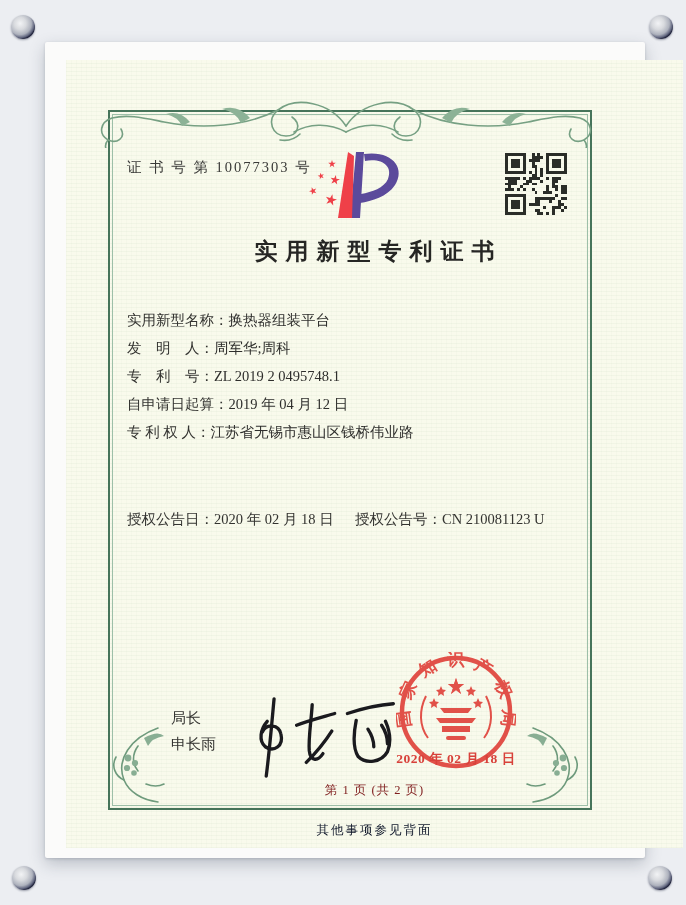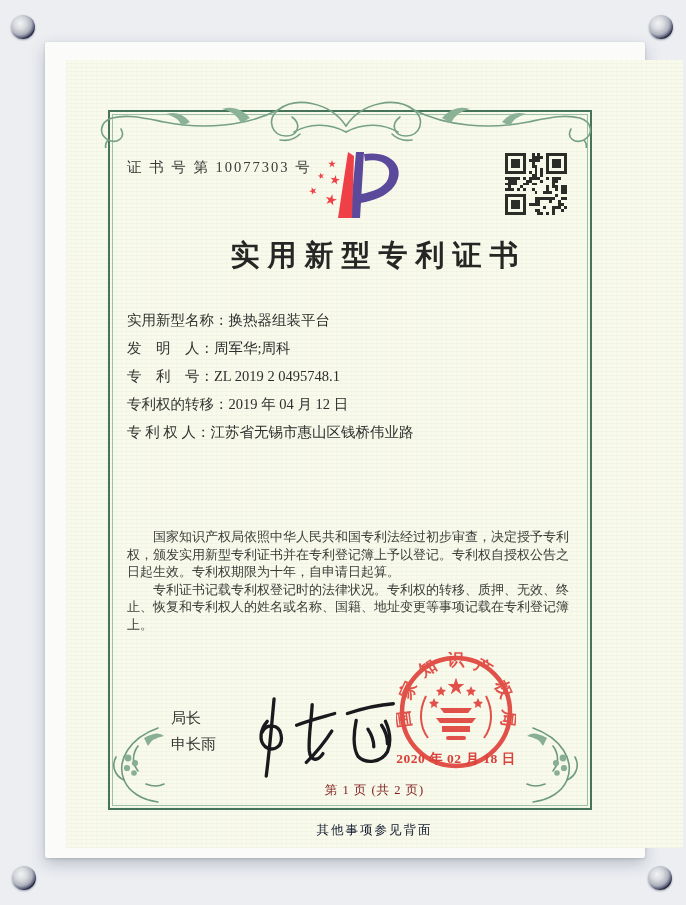--- a/index.html
+++ b/index.html
@@ -41,21 +41,21 @@
   }
   .orn{position:absolute;pointer-events:none;}
   .cert-no{
     position:absolute;left:61px;top:98px;
     font-size:14.5px;color:#3a3a38;letter-spacing:2px;
   }
   .logo{position:absolute;left:236px;top:88px;width:108px;height:74px;}
   .qr{position:absolute;left:439px;top:93px;width:62px;height:62px;}
   .cert-title{
     position:absolute;left:0;top:176px;width:100%;
-    text-align:center;font-size:29px;font-weight:bold;color:#262624;
+    text-align:center;font-size:23px;font-weight:bold;color:#262624;
     letter-spacing:8px;text-indent:8px;
   }
   .fields{
     position:absolute;left:61px;top:250px;width:460px;
     display:flex;flex-direction:column;gap:8px;
   }
   .frow{font-size:14.5px;color:#333330;line-height:20px;white-space:nowrap;}
   .flabel{color:#333330;}
   .fvalue{color:#2e2e2c;}
   .grant-row{
@@ -384,32 +384,34 @@
         <div class="frow">
           <span class="flabel">实用新型名称：</span><span class="fvalue">换热器组装平台</span>
         </div>
         <div class="frow">
           <span class="flabel">发　明　人：</span><span class="fvalue">周军华;周科</span>
         </div>
         <div class="frow">
           <span class="flabel">专　利　号：</span><span class="fvalue">ZL 2019 2 0495748.1</span>
         </div>
         <div class="frow">
-          <span class="flabel">专利权的转移：</span><span class="fvalue">2019 年 04 月 12 日</span>
+          <span class="flabel">自申请日起算：</span><span class="fvalue">2019 年 04 月 12 日</span>
         </div>
         <div class="frow">
           <span class="flabel">专 利 权 人：</span><span class="fvalue">江苏省无锡市惠山区钱桥伟业路</span>
         </div>
       </div>
 
-
-      <div class="bodytext">
-        <p>国家知识产权局依照中华人民共和国专利法经过初步审查，决定授予专利权，颁发实用新型专利证书并在专利登记簿上予以登记。专利权自授权公告之日起生效。专利权期限为十年，自申请日起算。</p>
-        <p>专利证书记载专利权登记时的法律状况。专利权的转移、质押、无效、终止、恢复和专利权人的姓名或名称、国籍、地址变更等事项记载在专利登记簿上。</p>
+      <div class="grant-row">
+        <span>授权公告日：</span><span>2020 年 02 月 18 日</span>
+        <span class="grant-right">
+          <span>授权公告号：</span><span>CN 210081123 U</span>
+        </span>
       </div>
+
 
       <div class="signer">
         <div>局长</div>
         <div>申长雨</div>
       </div>
 
       <svg class="signature" viewBox="0 0 170 90">
         <g fill="none" stroke="#1a1a1e" stroke-width="3.4" stroke-linecap="round">
           <path d="M30,30 C23,38 21,50 28,56 C37,62 47,55 44,43 C42,33 29,32 25,41"></path>
           <path d="M37,7 C35,28 33,54 29,86"></path>

